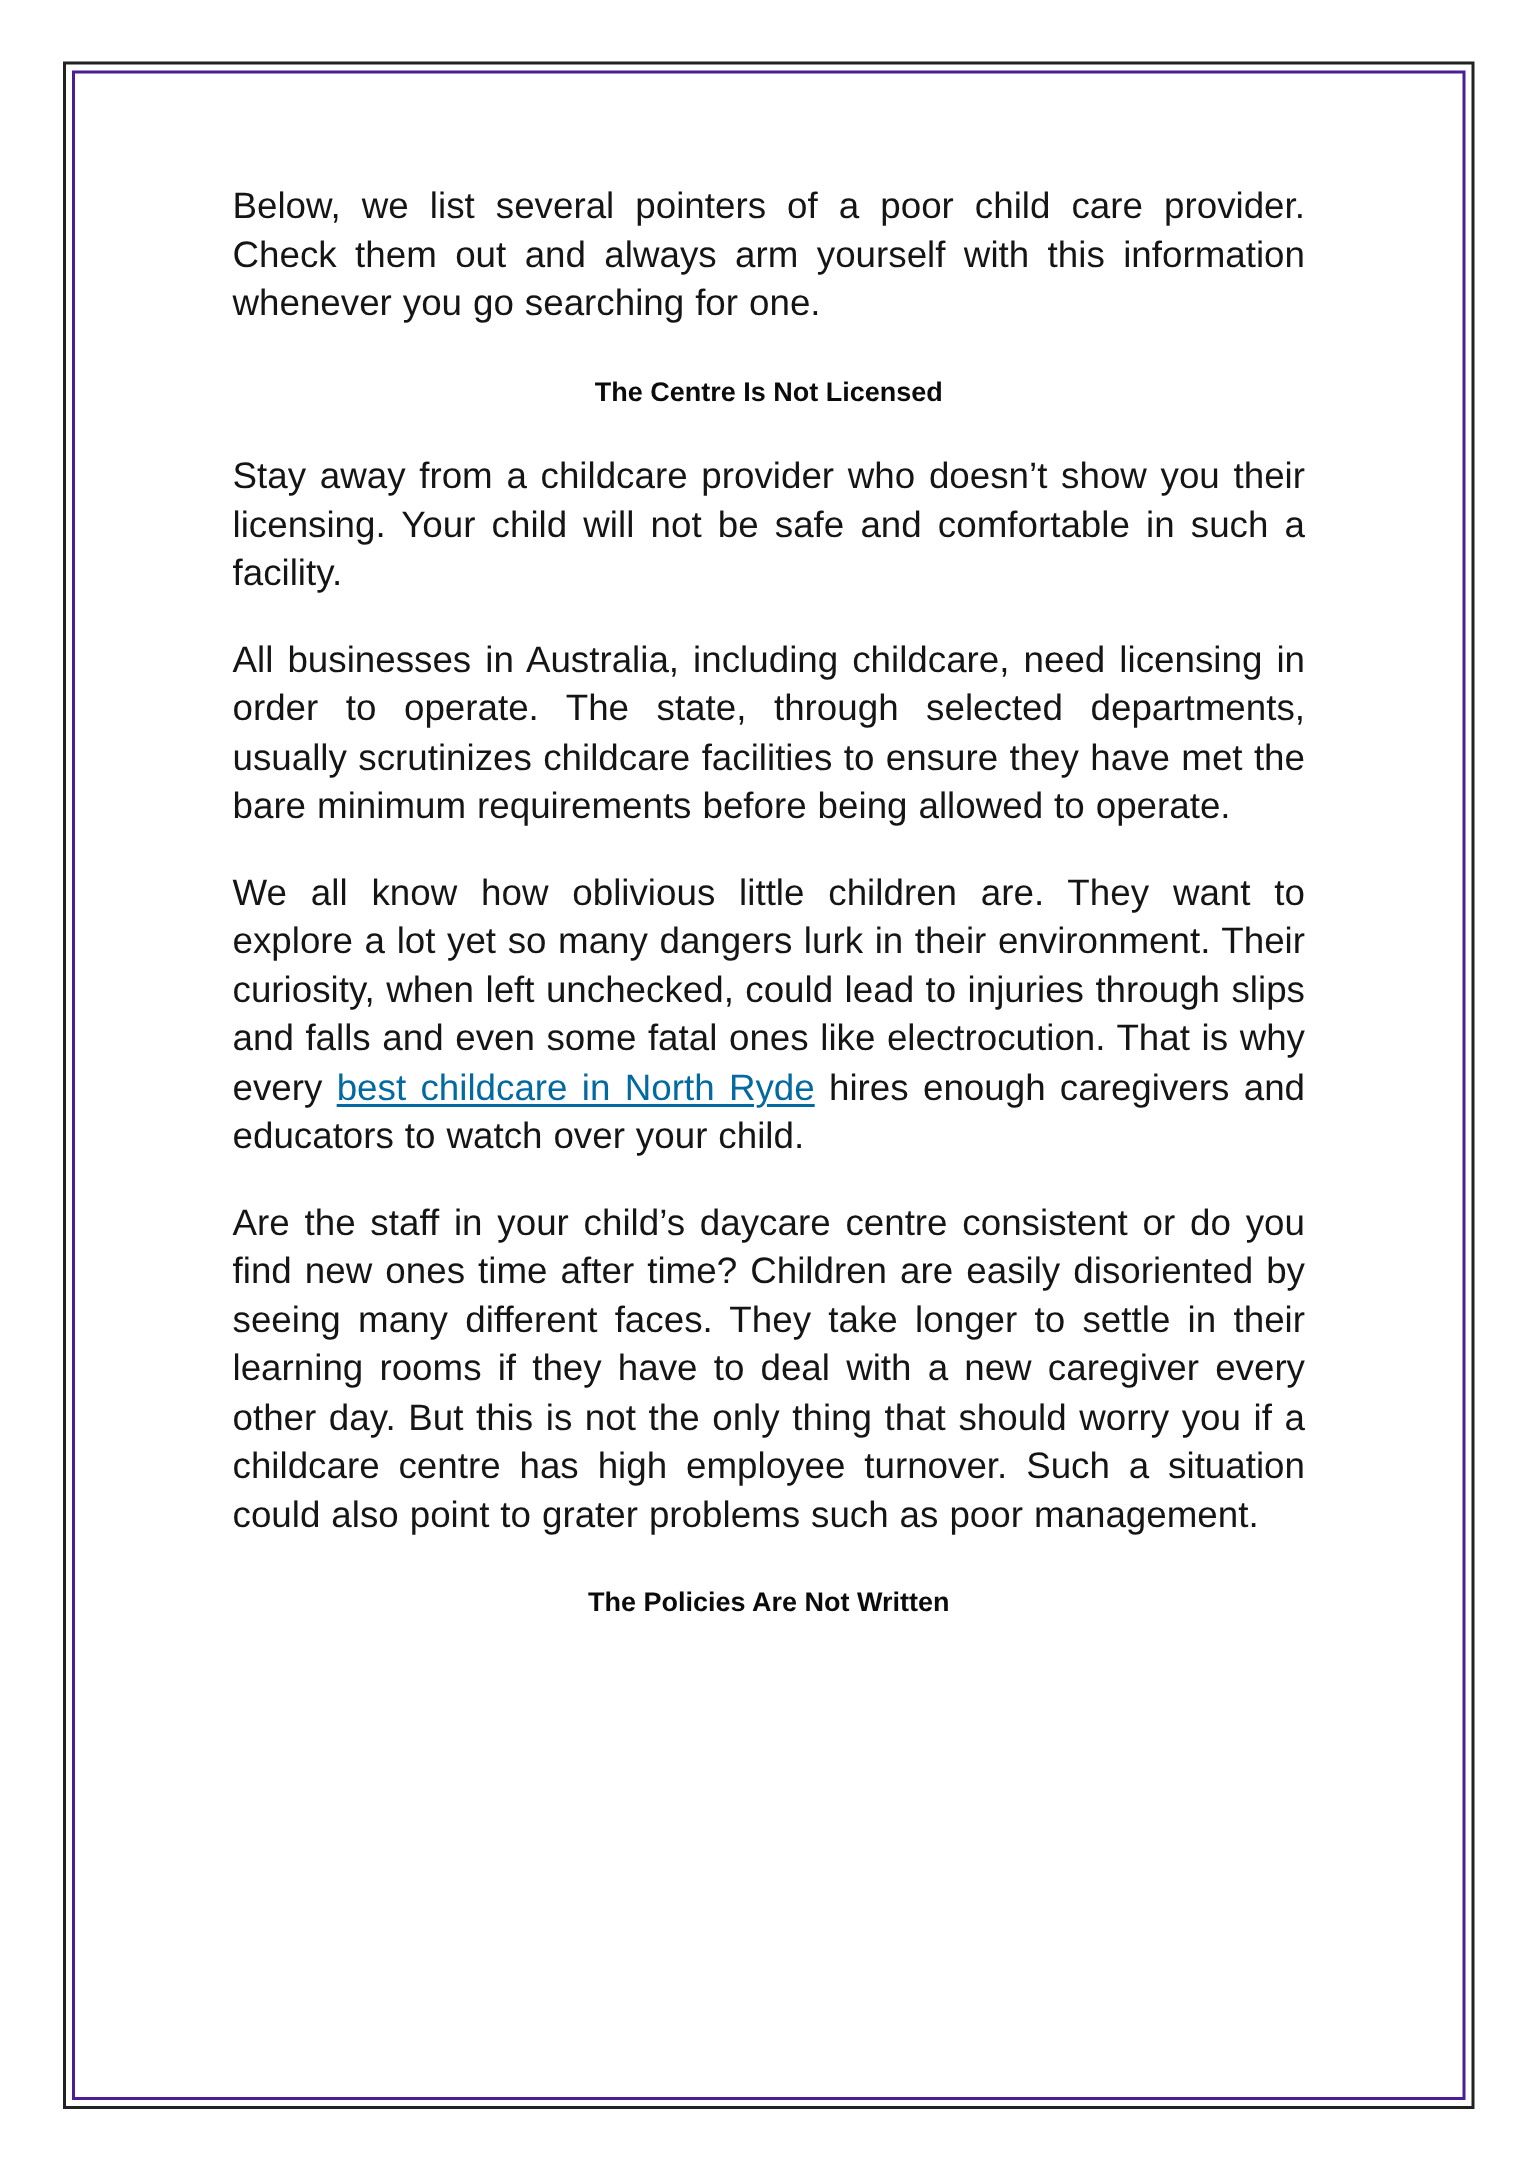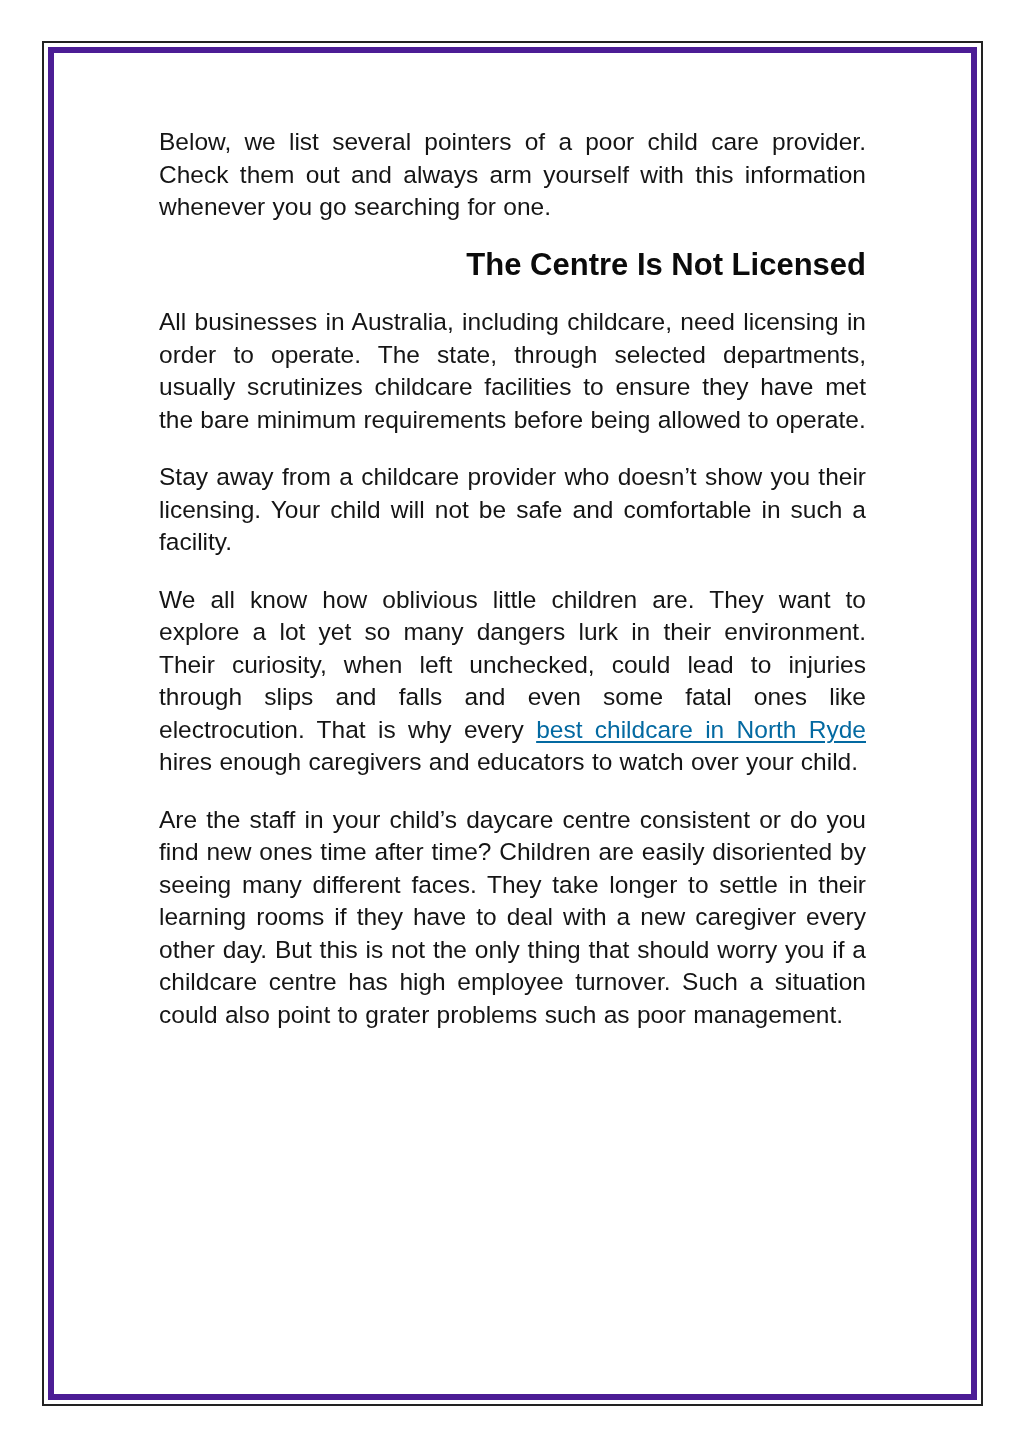--- a/index.html
+++ b/index.html
@@ -23,41 +23,41 @@
     width: 941px;
     height: 1365px;
     box-sizing: border-box;
     border: 2px solid #222222;
     padding: 4px;
   }
   .frame-inner {
     box-sizing: border-box;
     width: 100%;
     height: 100%;
-    border: 6px solid #4c1d95;
+    border: 2px solid #4c1d95;
     padding: 73px 105px 0 105px;
     overflow: hidden;
   }
   .doc {
     color: #151515;
     font-size: 24.5px;
     line-height: 32.5px;
     text-align: justify;
     word-spacing: 0.5px;
   }
   .doc p {
     margin: 0 0 25px 0;
   }
   .doc h2 {
-    font-size: 31px;
+    font-size: 18px;
     line-height: 32.5px;
     font-weight: 700;
     color: #0b0b0b;
     margin: 0 0 25px 0;
-    text-align: right;
+    text-align: center;
     word-spacing: 0;
   }
   .doc-link {
     color: #0369a1;
     text-decoration: underline;
     text-decoration-thickness: 2px;
     text-underline-offset: 3px;
     cursor: pointer;
   }
 </style>
@@ -66,27 +66,28 @@
 
 <div class="page">
   <div class="frame-outer">
     <div class="frame-inner">
       <div class="doc">
 
         <p>Below, we list several pointers of a poor child care provider. Check them out and always arm yourself with this information whenever you go searching for one.</p>
 
         <h2>The Centre Is Not Licensed</h2>
 
+        <p>Stay away from a childcare provider who doesn’t show you their licensing. Your child will not be safe and comfortable in such a facility.</p>
+
         <p>All businesses in Australia, including childcare, need licensing in order to operate. The state, through selected departments, usually scrutinizes childcare facilities to ensure they have met the bare minimum requirements before being allowed to operate.</p>
-
-        <p>Stay away from a childcare provider who doesn’t show you their licensing. Your child will not be safe and comfortable in such a facility.</p>
 
 
         <p><span>We all know how oblivious little children are. They want to explore a lot yet so many dangers lurk in their environment. Their curiosity, when left unchecked, could lead to injuries through slips and falls and even some fatal ones like electrocution. That is why every </span><a class="doc-link" href="#">best childcare in North Ryde</a><span> hires enough caregivers and educators to watch over your child.</span></p>
 
 
         <p>Are the staff in your child’s daycare centre consistent or do you find new ones time after time? Children are easily disoriented by seeing many different faces. They take longer to settle in their learning rooms if they have to deal with a new caregiver every other day. But this is not the only thing that should worry you if a childcare centre has high employee turnover. Such a situation could also point to grater problems such as poor management.</p>
 
+        <h2>The Policies Are Not Written</h2>
 
       </div>
     </div>
   </div>
 </div>
 
 </body></html>

